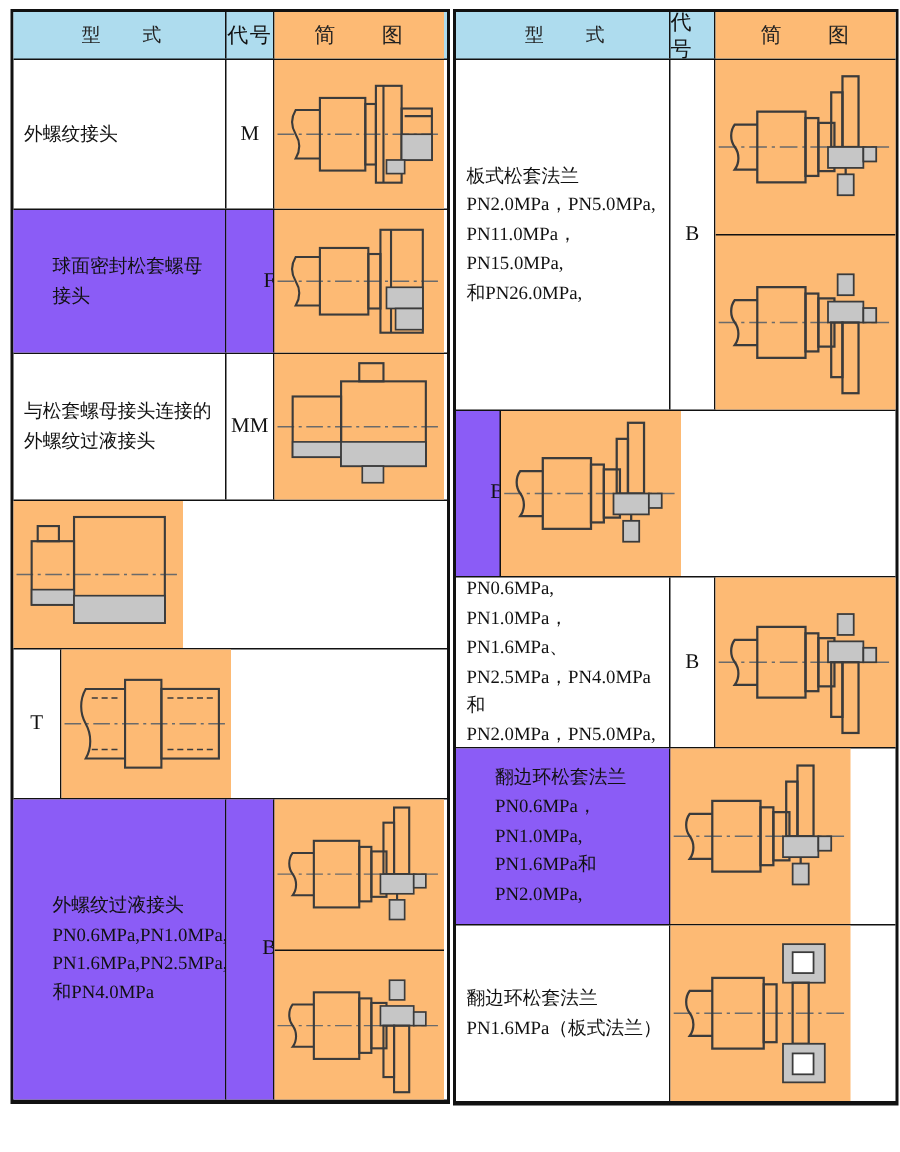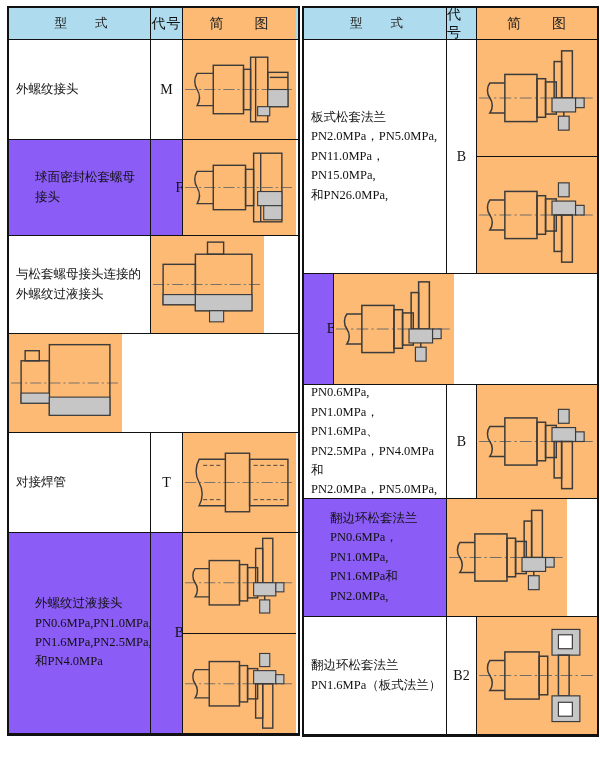--- a/index.html
+++ b/index.html
@@ -185,43 +185,41 @@
               </svg>
             </div>
         </div>
       </div>
 
       <div class="row" style="height:98px">
         <div class="cell type">
             <span class="type-text">与松套螺母接头连接的
 外螺纹过液接头</span>
           </div>
+        <div class="cell code">MM</div>
         <div class="cell diag">
           <div class="diag-sub">
               <svg class="dwg" viewBox="0 0 112 94">
                 <use href="#sym-mm"></use>
               </svg>
             </div>
         </div>
       </div>
 
       <div class="row" style="height:99px">
         <div class="cell diag">
           <div class="diag-sub">
               <svg class="dwg" viewBox="0 0 112 94">
                 <use href="#sym-mf"></use>
               </svg>
             </div>
         </div>
       </div>
 
       <div class="row" style="height:100px">
-        <div class="cell type">
-            <span class="type-text">对接焊管</span>
-          </div>
         <div class="cell code">T</div>
         <div class="cell diag">
           <div class="diag-sub">
               <svg class="dwg" viewBox="0 0 112 94">
                 <use href="#sym-t"></use>
               </svg>
             </div>
         </div>
       </div>
 
@@ -320,21 +318,20 @@
               </svg>
             </div>
         </div>
       </div>
 
       <div class="row" style="height:117px">
         <div class="cell type">
             <span class="type-text">翻边环松套法兰
 PN1.6MPa（板式法兰）</span>
           </div>
-        <div class="cell code">B2</div>
         <div class="cell diag">
           <div class="diag-sub">
               <svg class="dwg" viewBox="0 0 112 94">
                 <use href="#sym-flc"></use>
               </svg>
             </div>
         </div>
       </div>
     </div>
 

